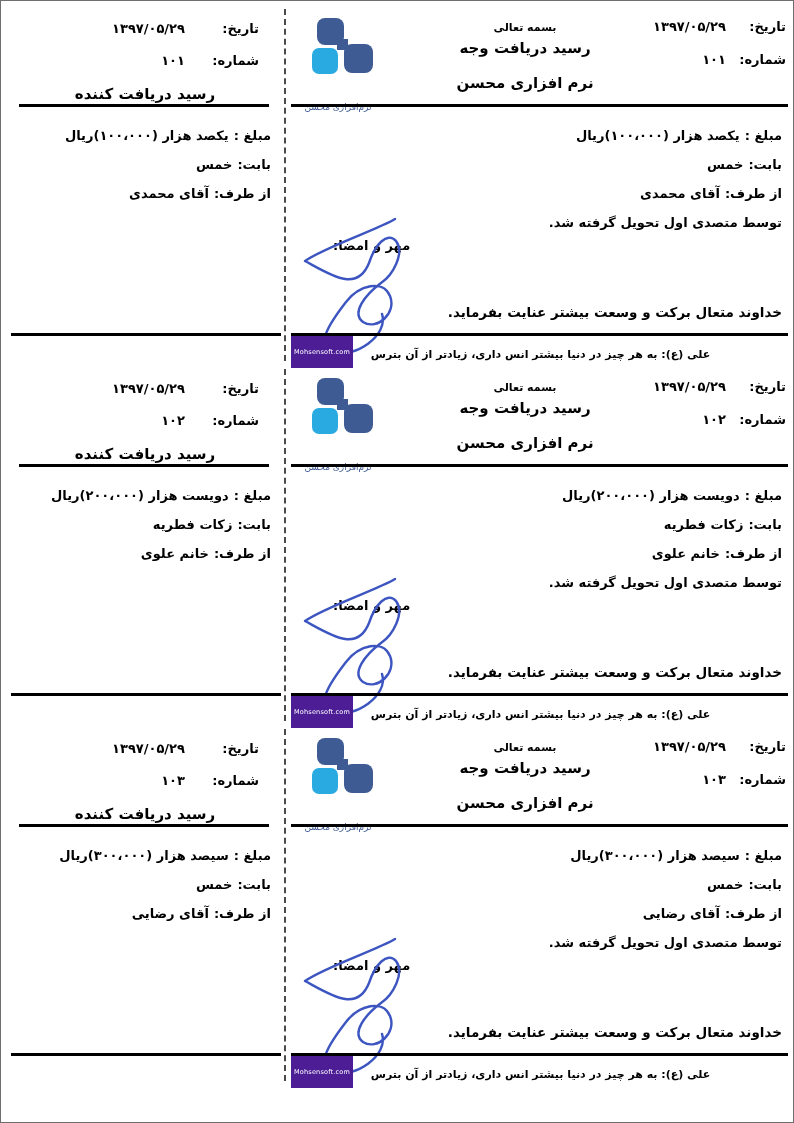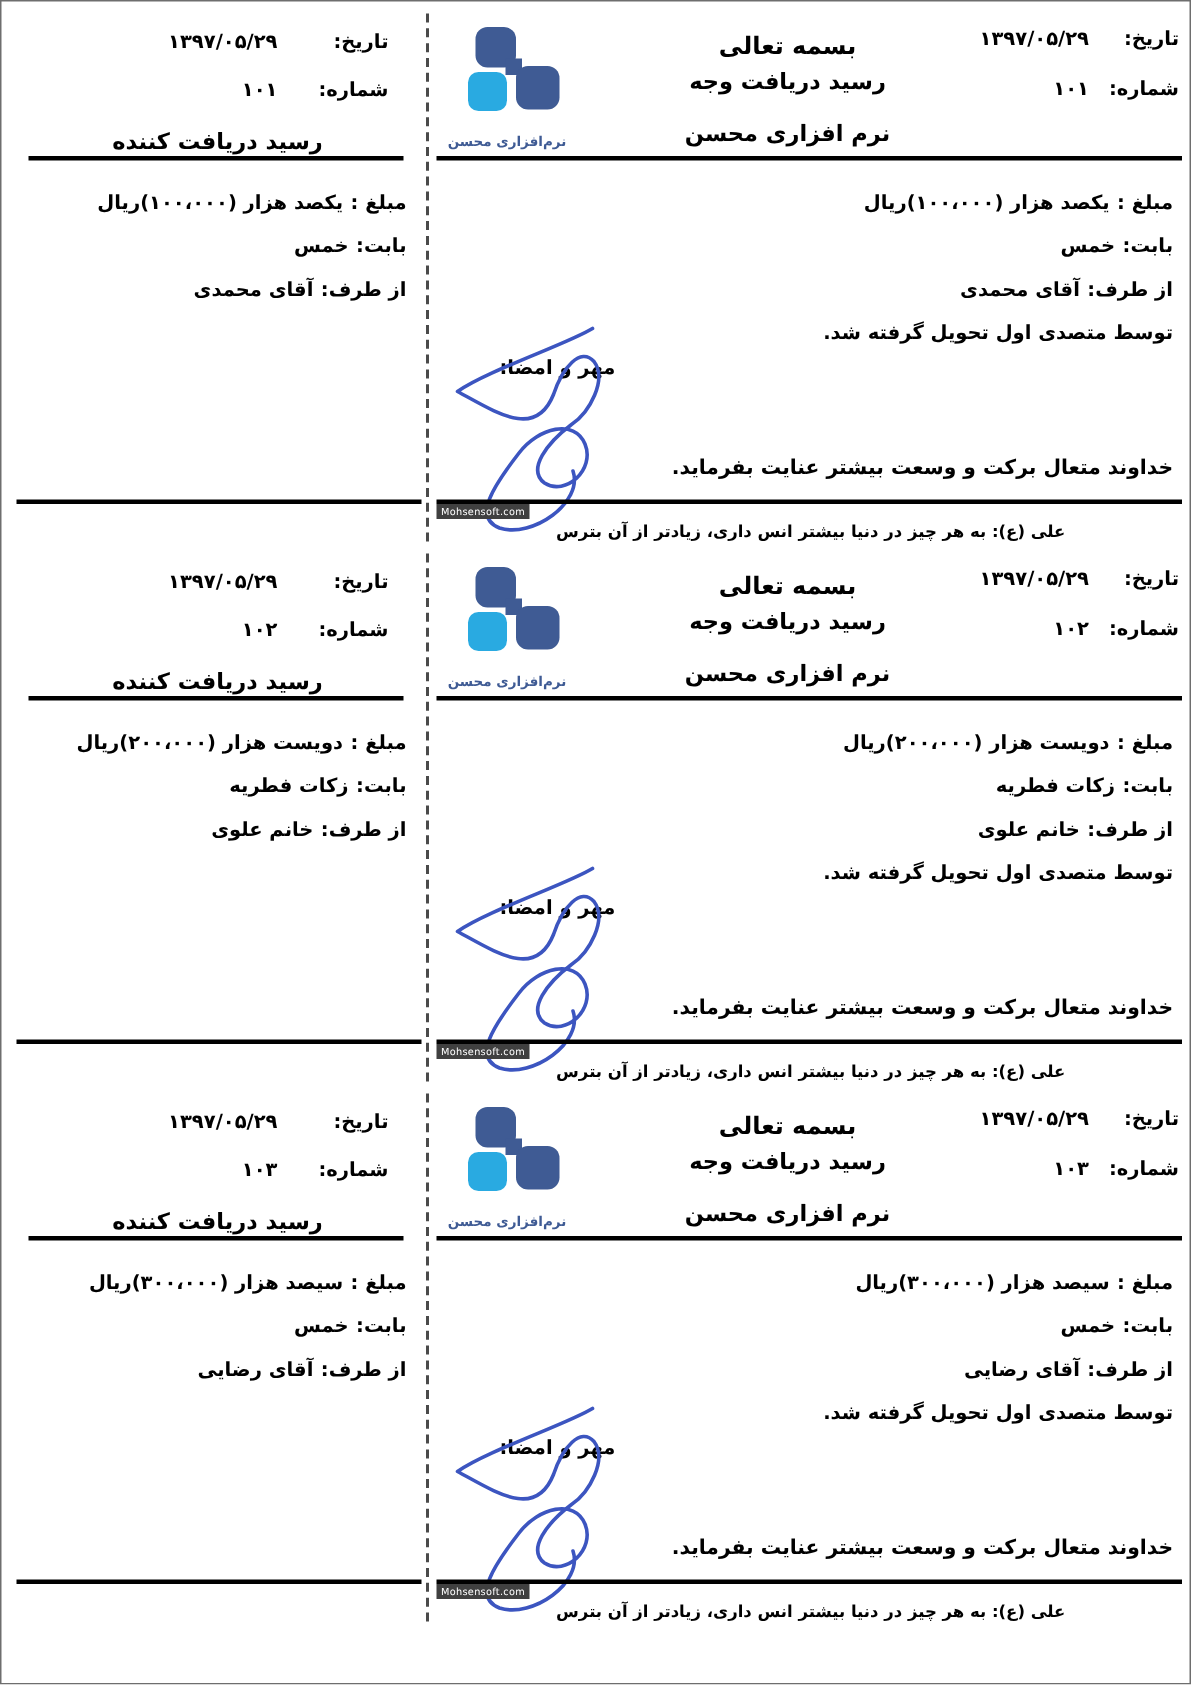--- a/index.html
+++ b/index.html
@@ -44,42 +44,42 @@
   .s-brule { position:absolute; top:324px; left:2px; right:0; height:3px; background:#000; }
 
   
   .main { position:absolute; left:290px; top:0; width:499px; height:100%; }
   .m-meta { position:absolute; top:10px; right:4px; width:168px; }
   .m-meta .meta-row { margin-bottom:18px; }
   .m-meta .meta-row .val { font-weight:bold; font-size:13px; margin-right:8px; }
   .m-titles {
     position:absolute; top:12px; right:175px; width:180px; text-align:center;
   }
-  .t-bismillah { font-weight:bold; font-size:16px; margin-bottom:5px; }
+  .t-bismillah { font-weight:bold; font-size:11px; margin-bottom:5px; }
   .t-doc       { font-weight:bold; font-size:15px; margin-bottom:17px; }
   .t-company   { font-weight:bold; font-size:15px; }
   .logo { position:absolute; left:6px; top:8px; width:82px; text-align:center; }
-  .logo-word { font-size:9px; font-weight:bold; margin-top:1px; letter-spacing:0; }
+  .logo-word { font-size:9px; font-weight:normal; margin-top:13px; letter-spacing:0; }
   .m-rule  { position:absolute; top:95px; left:0; right:2px; height:3px; background:#000; }
   .m-body  { position:absolute; top:112px; right:8px; text-align:right; }
   .signature { position:absolute; left:0px; top:196px; width:140px; height:152px; }
   .sig-label {
     position:absolute; left:42px; top:33px;
     font-weight:bold; font-size:13px; white-space:nowrap;
   }
   .sig-svg { position:absolute; left:0; top:0; }
   .blessing {
     position:absolute; top:295px; right:8px;
     font-weight:bold; font-size:13.5px; white-space:nowrap;
   }
   .m-brule { position:absolute; top:324px; left:0; right:2px; height:3px; background:#000; }
   .badge {
     position:absolute; top:327px; left:0;
-    background:#404040; color:#fff;
-    font-size:6.5px; line-height:8px; padding:1px 3px;
+    background:#4c1d95; color:#fff;
+    font-size:6.5px; line-height:8px; padding:12px 3px;
     font-weight:normal; letter-spacing:0.2px;
   }
   .quote {
     position:absolute; top:339px; left:0; right:0;
     text-align:center; font-size:11px; font-weight:bold;
   }
 </style>
 </head>
 <body>
 

